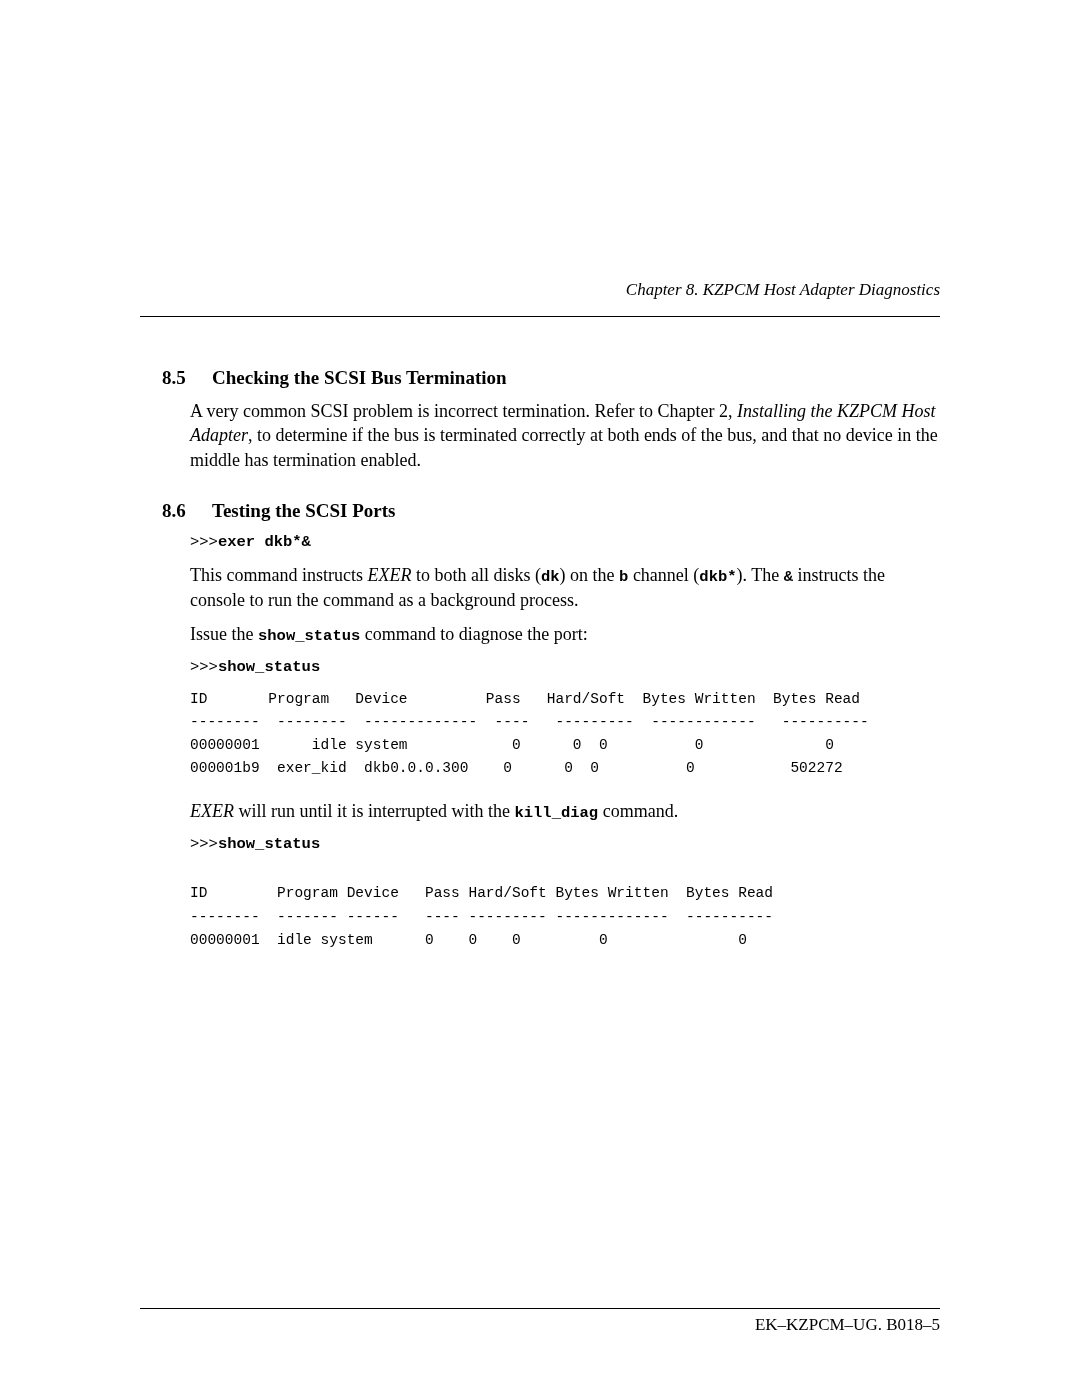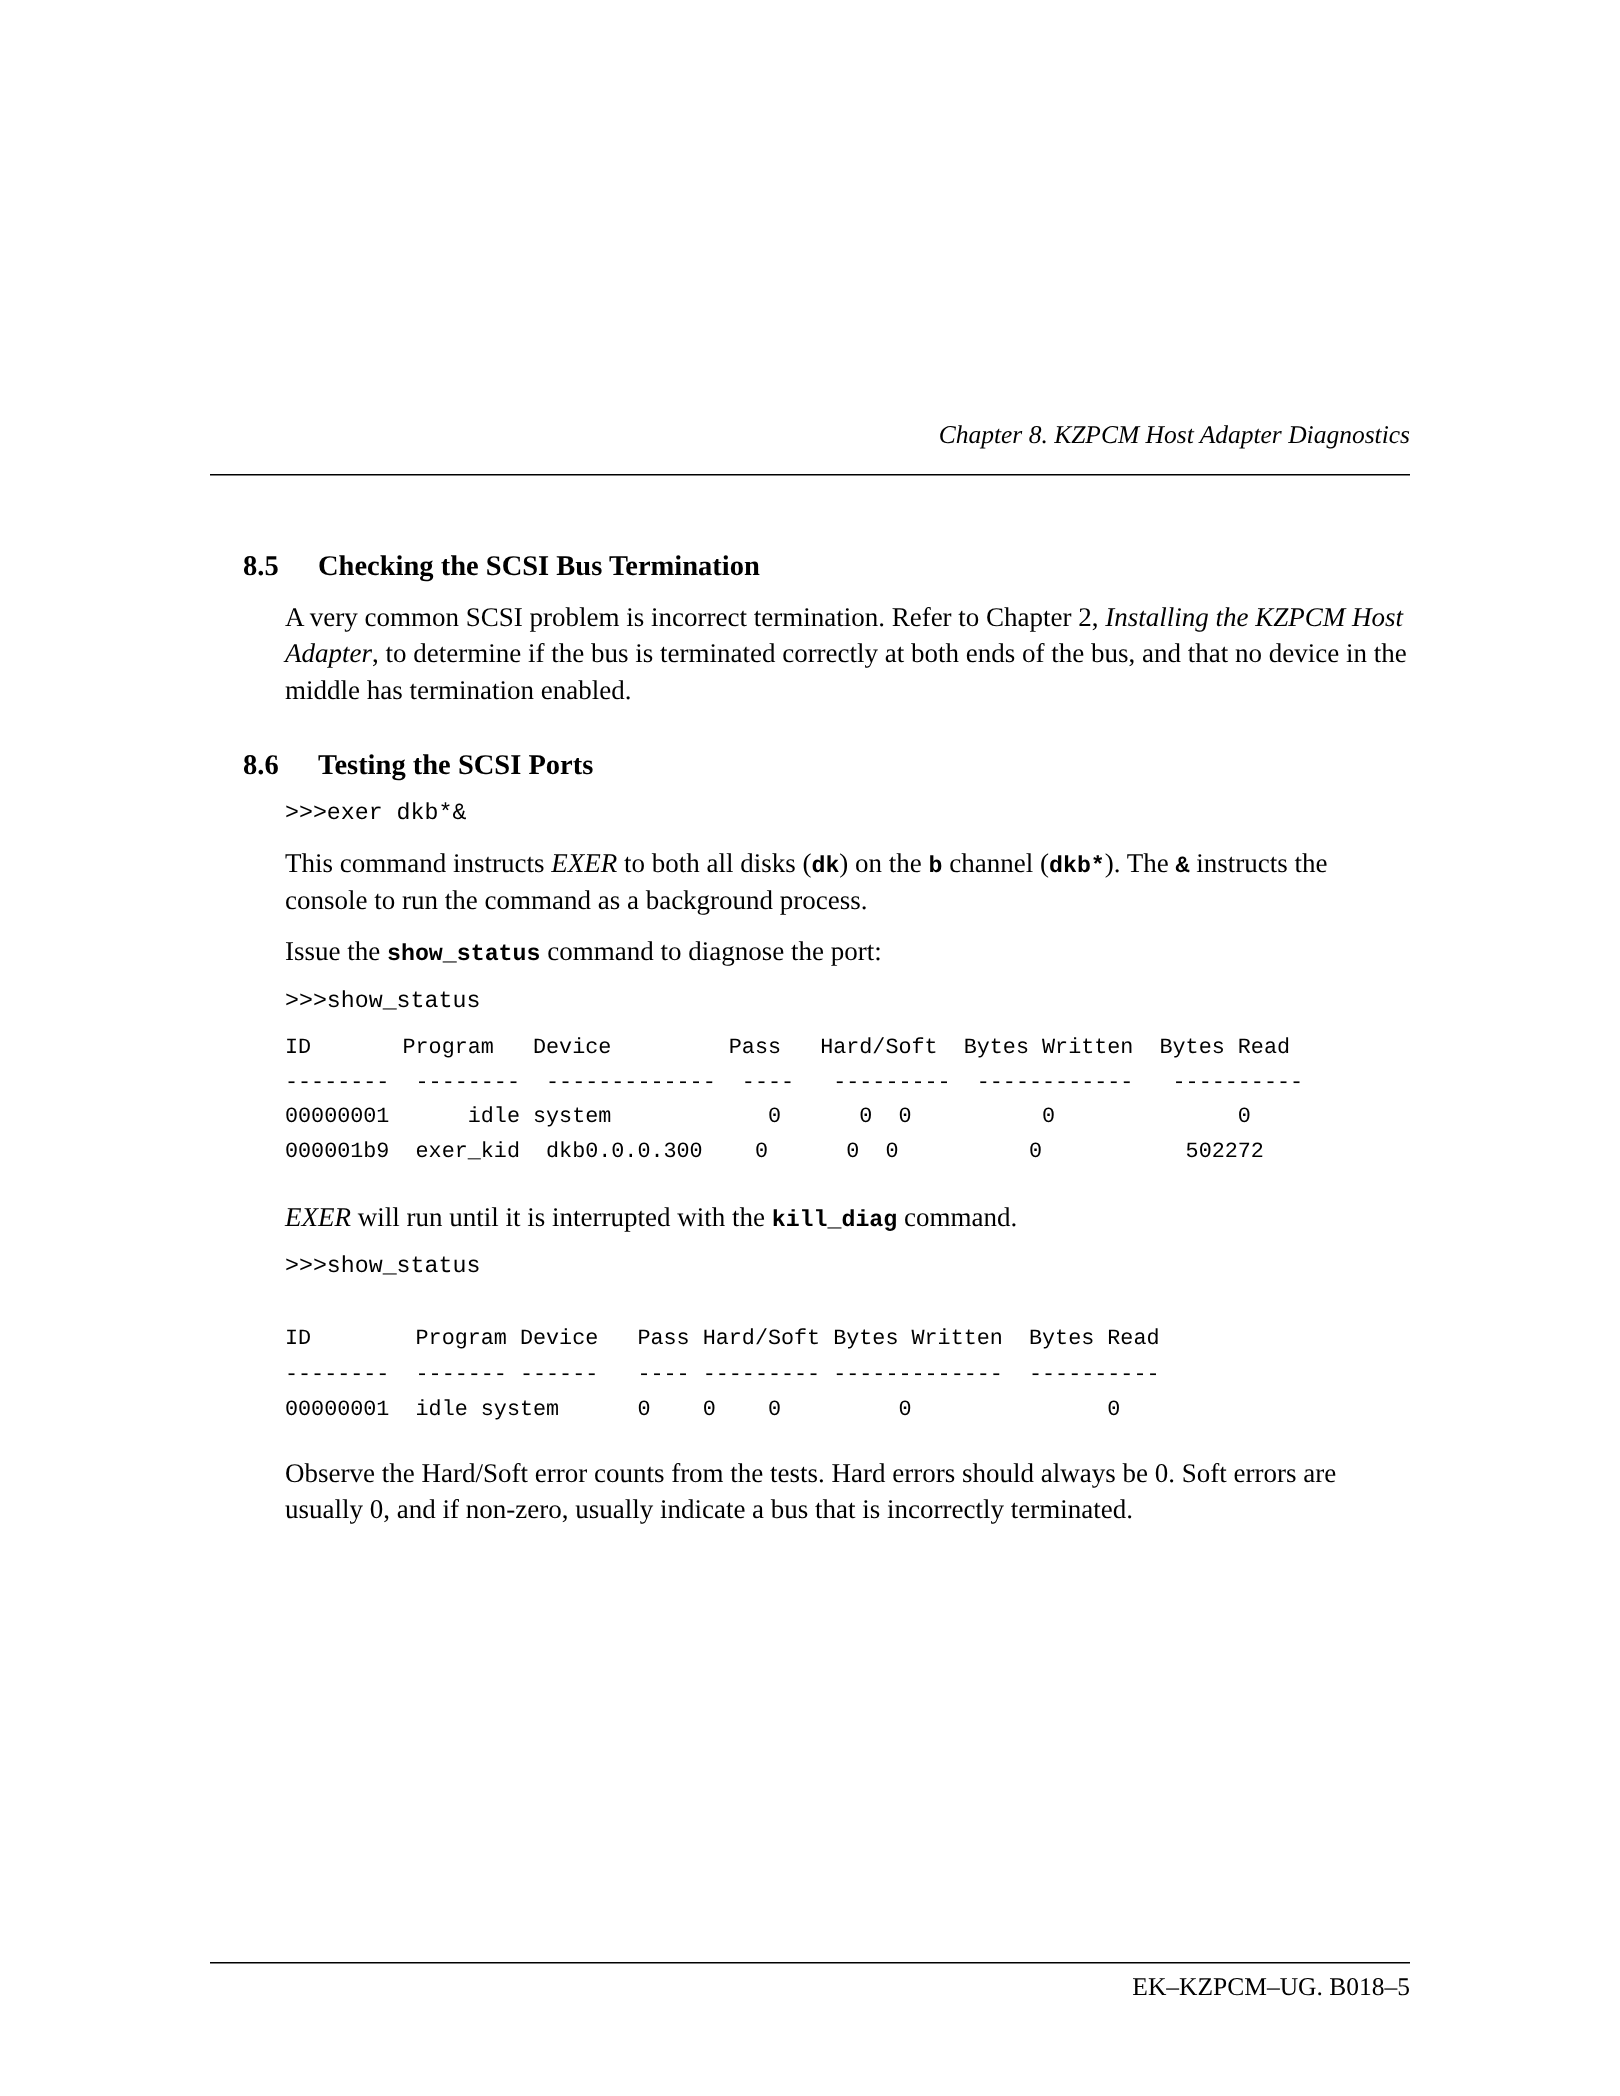--- a/index.html
+++ b/index.html
@@ -53,21 +53,21 @@
       font-family: "Courier New", Courier, monospace;
       font-weight: bold;
       font-size: 15.5px;
     }
     .cmd-line {
       margin: 4px 0 10px 0;
       font-family: "Courier New", Courier, monospace;
       font-size: 15.5px;
     }
     .cmd-line .bold {
-      font-weight: normal;
+      font-weight: bold;
     }
     pre.terminal {
       font-family: Liberation Mono, monospace;
       font-size: 14.5px;
       line-height: 1.6;
       white-space: pre;
       margin: 10px 0 18px 0;
     }
     .ital {
       font-style: italic;
@@ -135,21 +135,20 @@
       </p>
 
       <div class="cmd-line">
         <span>&gt;&gt;&gt;</span><span class="bold">show_status</span>
       </div>
 
       <pre class="terminal" style="margin-top:28px">ID        Program Device   Pass Hard/Soft Bytes Written  Bytes Read
 --------  ------- ------   ---- --------- -------------  ----------
 00000001  idle system      0    0    0         0               0</pre>
 
-      <p>Observe the Hard/Soft error counts from the tests.  Hard errors should always be 0.  Soft errors are usually 0, and if non-zero, usually indicate a bus that is incorrectly terminated.</p>
     </div>
   </div>
 </div>
 
 <div class="footer">
   <span>EK–KZPCM–UG. B01</span>
   <span>8–5</span>
 </div>
 
 </body></html>

